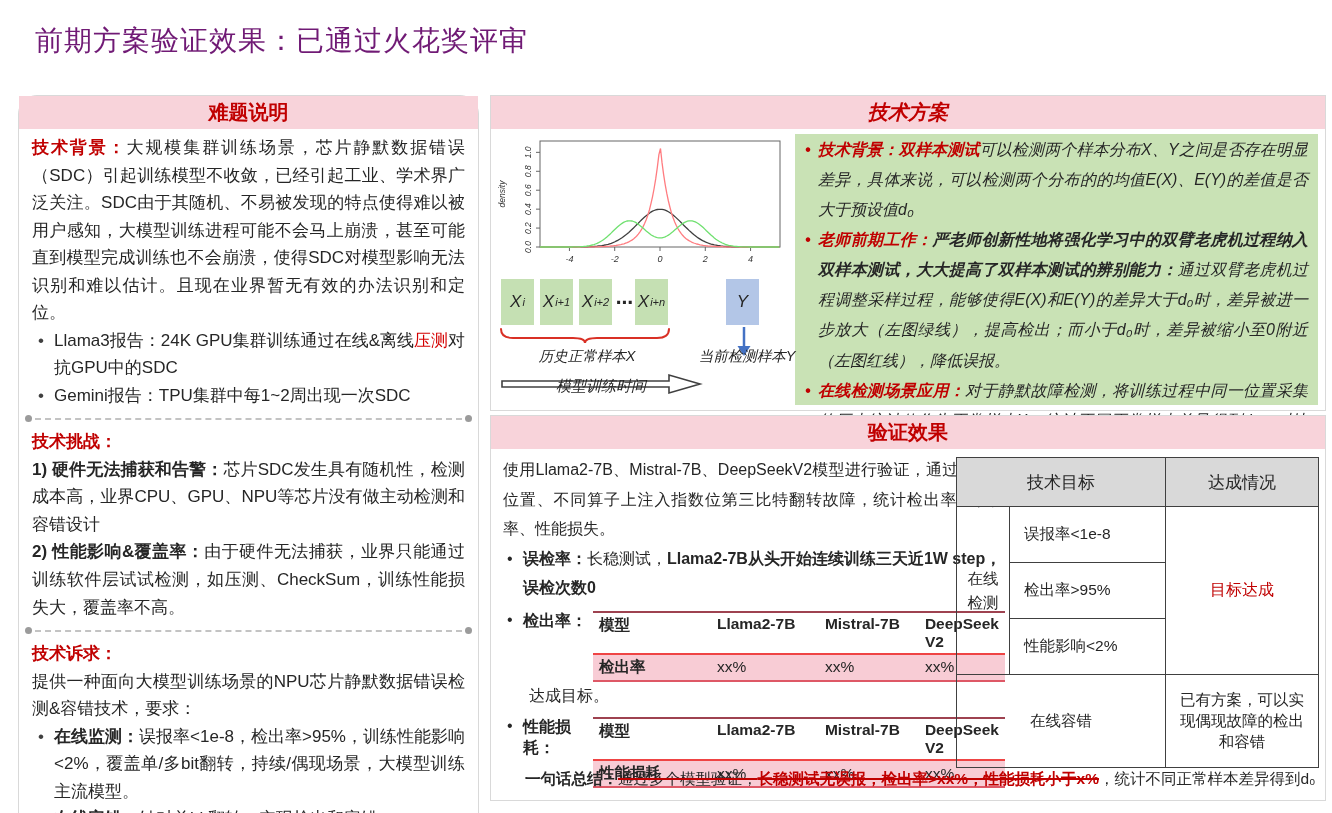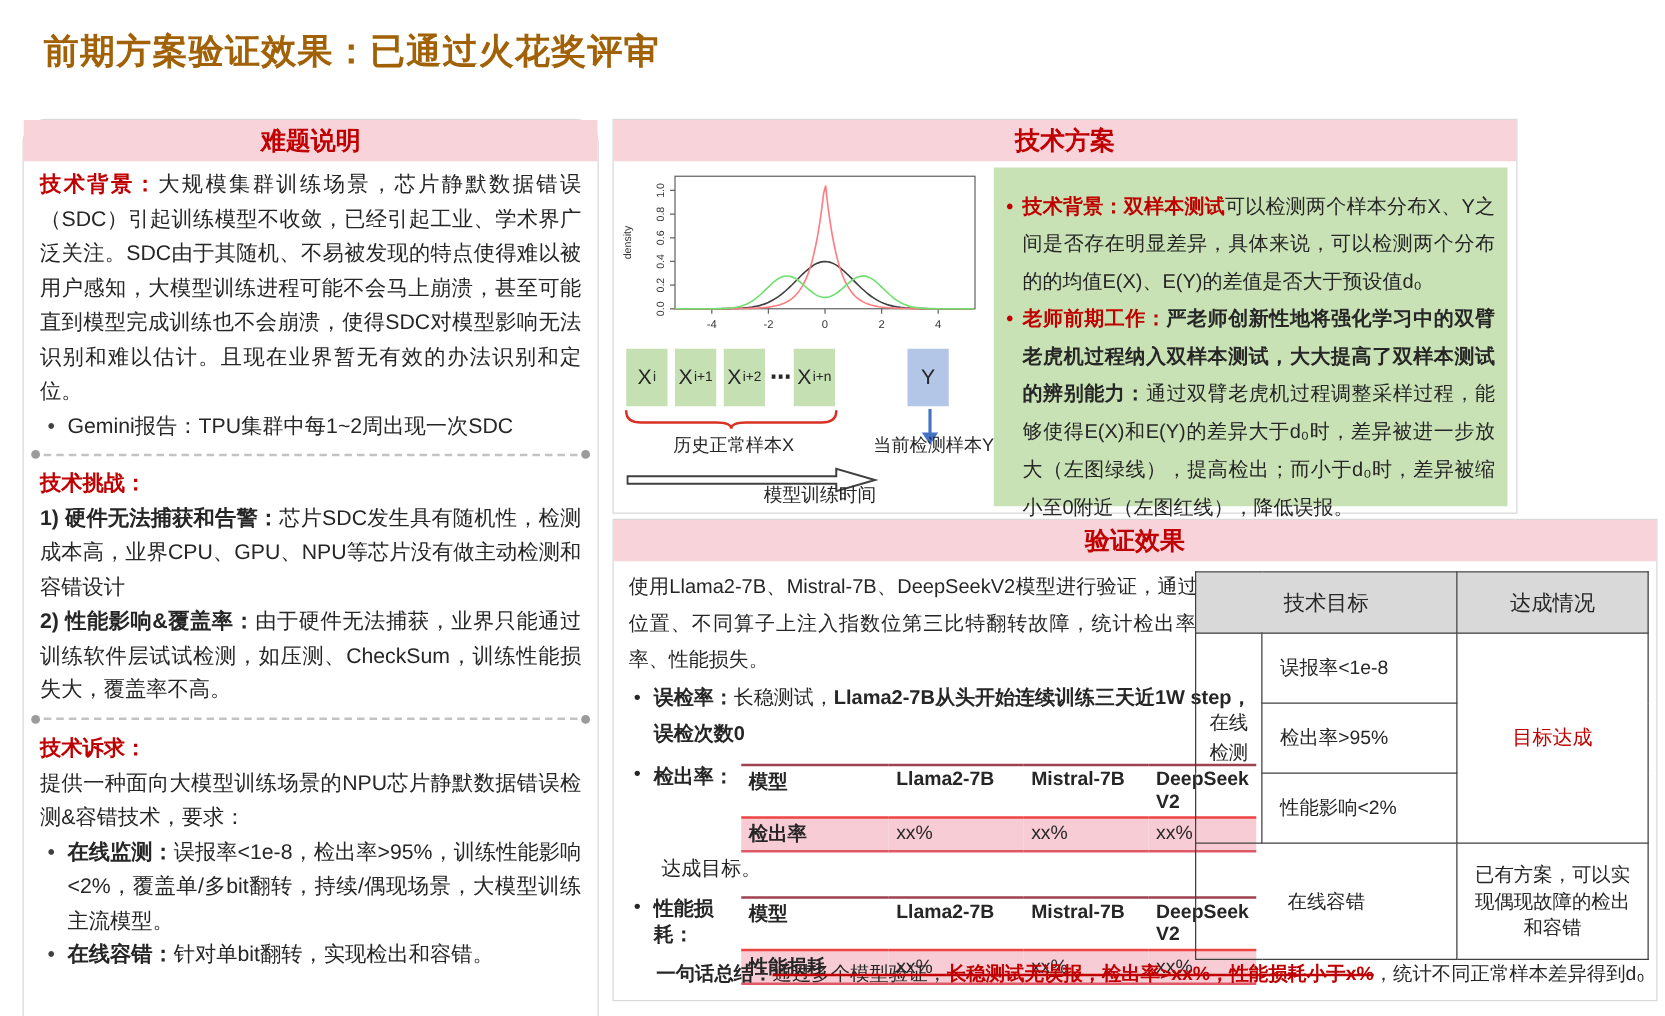--- a/index.html
+++ b/index.html
@@ -1,60 +1,60 @@
 <!DOCTYPE html>
 <html><head>
 <meta charset="utf-8">
 <style>
   html,body{margin:0;padding:0;}
   body{
     width:1332px;height:813px;position:relative;background:#fff;
     font-family:"Liberation Sans","DejaVu Sans",sans-serif;color:#262626;overflow:hidden;
   }
-  .slide-title{position:absolute;left:35px;top:22px;font-size:28px;font-weight:bold;color:#a16207;letter-spacing:1px;}
+  .slide-title{position:absolute;left:35px;top:22px;font-size:28px;font-weight:normal;color:#701a75;letter-spacing:1px;}
   .panel{position:absolute;background:#fff;border:1px solid #d9d9d9;box-sizing:border-box;}
   .panel-header{height:33px;background:#F8D3DA;display:flex;align-items:center;justify-content:center;
     font-size:20px;font-weight:bold;color:#C00000;}
   #left-panel{left:18px;top:95px;width:461px;height:762px;border-radius:19px;}
-  #tech-panel{left:490px;top:95px;width:724px;height:316px;}
+  #tech-panel{left:490px;top:95px;width:836px;height:316px;font-style:italic;}
   #verify-panel{left:490px;top:415px;width:836px;height:386px;}
 
   
   .lp-body{padding:5px 13px 0 13px;font-size:17px;line-height:1.62;text-align:justify;}
   .red-lead{color:#C00000;font-weight:bold;}
   .bold{font-weight:bold;}
   .red-inline{color:#d40000;}
   .lp-bullet{padding-left:22px;position:relative;}
   .lp-bullet::before{content:"•";position:absolute;left:6px;color:#404040;}
   .sep{display:flex;align-items:center;height:13px;margin:3px -7px;}
   .sep i{width:7px;height:7px;border-radius:50%;background:#9b9b9b;flex:none;}
   .sep span{flex:1;border-top:2px dashed #c3c3c3;margin:0 3px;}
 
   
   .tp-body{display:flex;height:282px;}
   .diagram-col{position:relative;width:304px;flex:none;}
-  .green-box{flex:1;margin:5px 7px 6px 0;background:#C9E2B5;padding:17px 10px;
+  .green-box{flex:1;margin:5px 7px 6px 0;background:#C9E2B5;padding:1px 10px;
     font-size:16px;line-height:1.88;text-align:justify;box-sizing:border-box;}
   .gb-bullet{position:relative;padding-left:13px;}
   .gb-bullet::before{content:"•";position:absolute;left:0;color:#C00000;font-weight:bold;}
   .gb-lead{color:#C00000;font-weight:bold;}
   .gb-bold{font-weight:bold;}
 
   #density-svg{position:absolute;top:4px;left:2px;}
   .sample-boxes{position:absolute;top:150px;left:10px;display:flex;align-items:center;font-size:17px;}
   .sbox{width:33px;height:46px;display:flex;align-items:center;justify-content:center;background:#C5E0B3;margin-right:6px;}
   .sbox sub{font-size:11px;margin-left:1px;}
   .ellip{margin:0 3px 0 -2px;font-weight:bold;letter-spacing:-1px;}
   .ybox{background:#B3C6E7;margin-left:52px;margin-right:0;}
   .brace-svg{position:absolute;top:199px;left:8px;}
   .blue-arrow-svg{position:absolute;top:198px;left:245px;}
   .hist-label{position:absolute;top:218px;left:10px;width:172px;text-align:center;font-size:14.5px;}
   .cur-label{position:absolute;top:218px;left:184px;width:144px;text-align:center;font-size:14.5px;}
   .block-arrow-svg{position:absolute;top:244px;left:10px;}
-  .time-label{position:absolute;top:258px;left:10px;width:200px;text-align:right;font-size:15px;}
+  .time-label{position:absolute;top:248px;left:10px;width:200px;text-align:center;font-size:15px;}
 
   
   .vp-body{position:relative;height:351px;padding:6px 12px;box-sizing:border-box;font-size:16px;}
   .vp-left{width:504px;}
   .vp-intro{line-height:1.85;text-align:justify;}
   .v-bullet{position:relative;padding-left:20px;line-height:1.85;}
   .v-bullet::before{content:"•";position:absolute;left:4px;}
   .tbl-row{display:flex;margin-top:8px;}
   .tbl-label{width:90px;flex:none;font-weight:bold;padding-left:20px;position:relative;box-sizing:border-box;}
   .tbl-label::before{content:"•";position:absolute;left:4px;font-weight:normal;}
@@ -80,20 +80,21 @@
 </style>
 </head>
 <body>
 
 <div class="slide-title">前期方案验证效果：已通过火花奖评审</div>
 
 <div class="panel" id="left-panel">
   <div class="panel-header">难题说明</div>
   <div class="lp-body">
     <div><span class="red-lead">技术背景：</span><span>大规模集群训练场景，芯片静默数据错误（SDC）引起训练模型不收敛，已经引起工业、学术界广泛关注。SDC由于其随机、不易被发现的特点使得难以被用户感知，大模型训练进程可能不会马上崩溃，甚至可能直到模型完成训练也不会崩溃，使得SDC对模型影响无法识别和难以估计。且现在业界暂无有效的办法识别和定位。</span></div>
+    <div class="lp-bullet"><span>Llama3报告：24K GPU集群训练通过在线&amp;离线</span><span class="red-inline">压测</span><span>对抗GPU中的SDC</span></div>
     <div class="lp-bullet">Gemini报告：TPU集群中每1~2周出现一次SDC</div>
     <div class="sep">
         <i></i>
         <span></span>
         <i></i>
       </div>
     <div class="red-lead">技术挑战：</div>
     <div><span class="bold">1) 硬件无法捕获和告警：</span><span>芯片SDC发生具有随机性，检测成本高，业界CPU、GPU、NPU等芯片没有做主动检测和容错设计</span></div>
     <div><span class="bold">2) 性能影响&amp;覆盖率：</span><span>由于硬件无法捕获，业界只能通过训练软件层试试检测，如压测、CheckSum，训练性能损失大，覆盖率不高。</span></div>
     <div class="sep">

